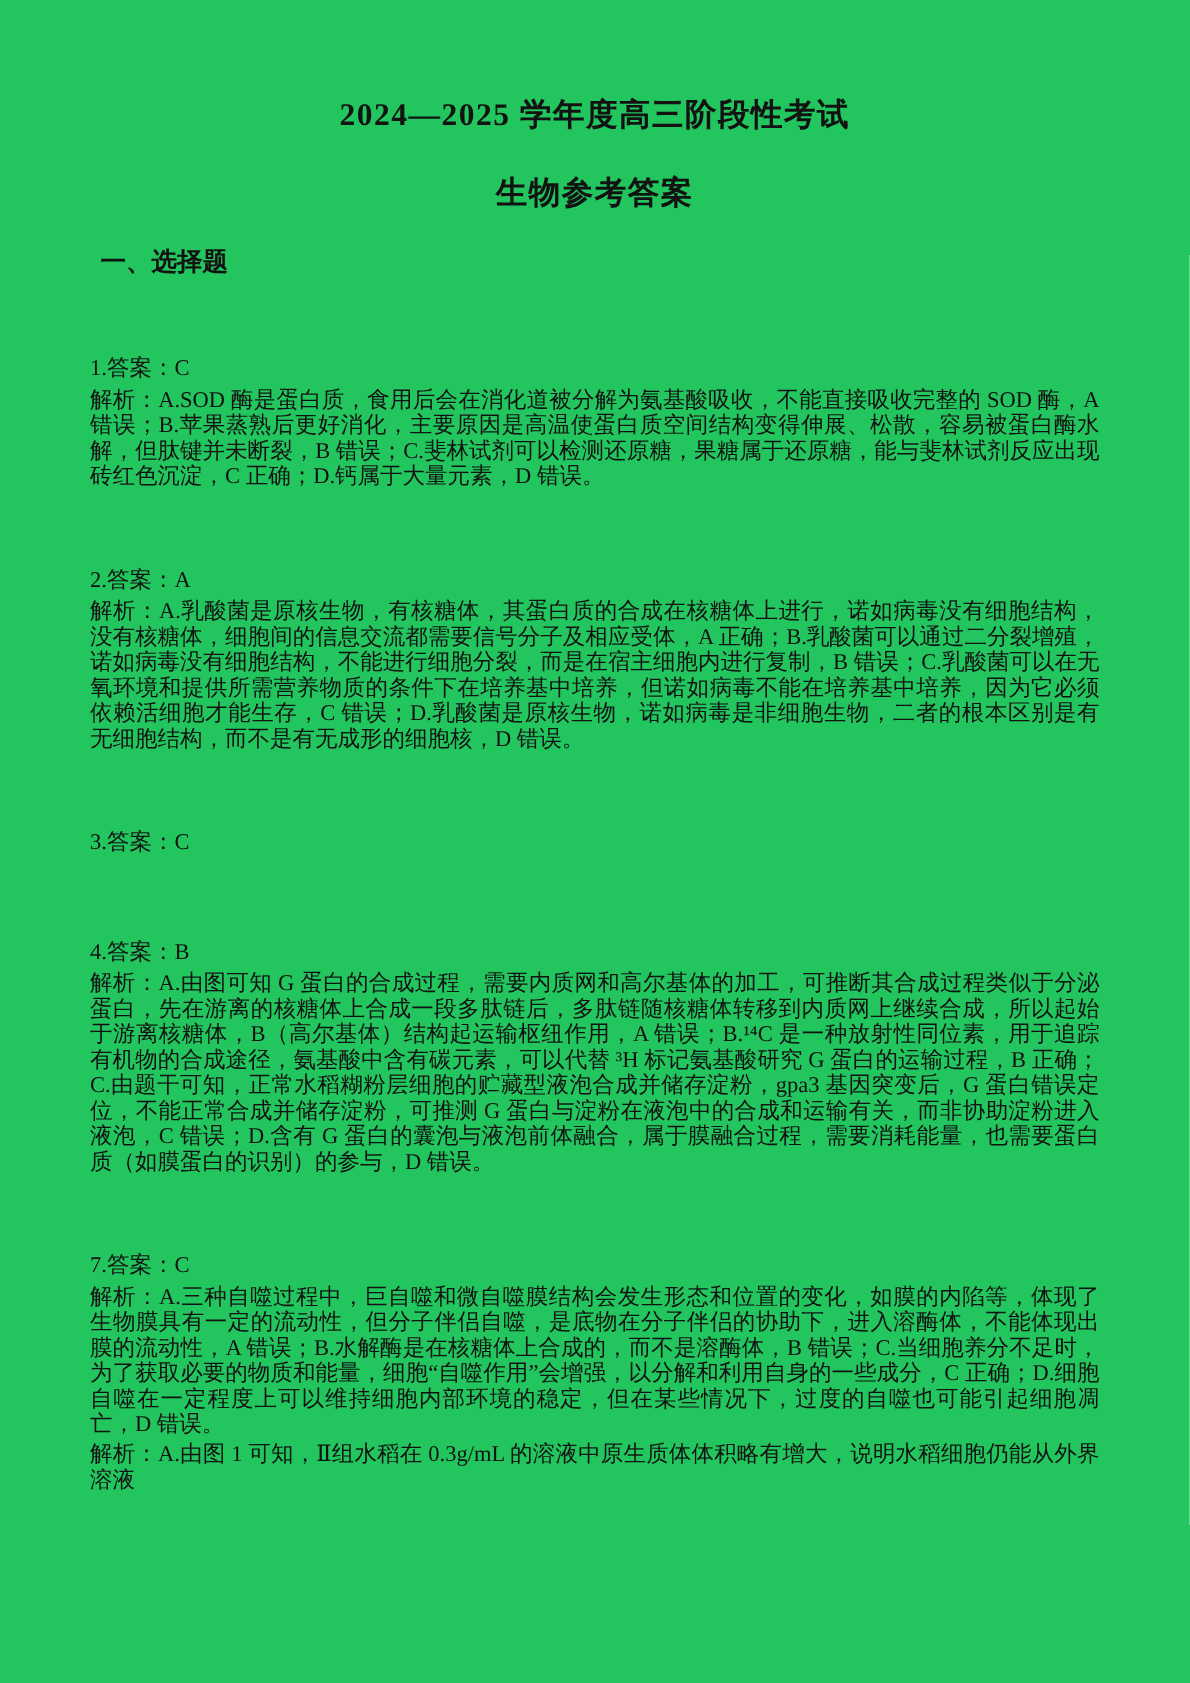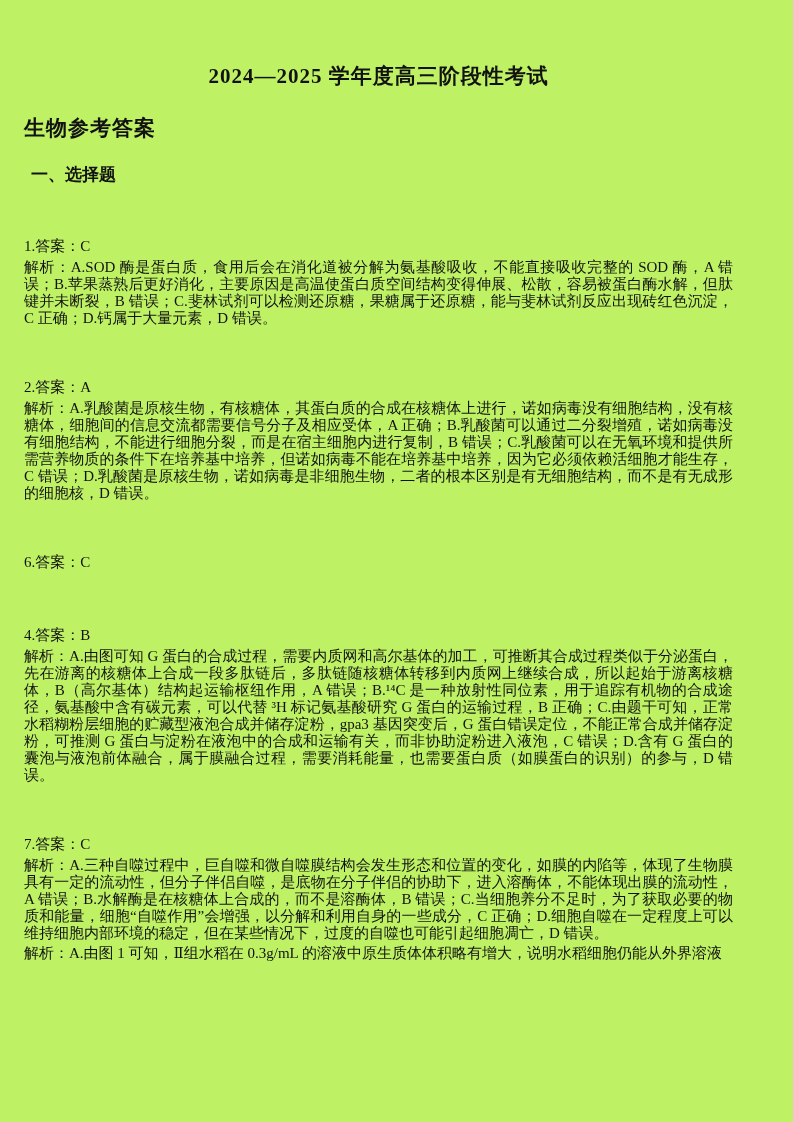--- a/index.html
+++ b/index.html
@@ -11,33 +11,33 @@
     width: 793px;
     height: 1122px;
     overflow: hidden;
     color: #121212;
     font-family: "Liberation Serif", "DejaVu Serif", serif;
   }
   .page {
     box-sizing: border-box;
     width: 793px;
     height: 1122px;
-    padding: 58px 60px 0 24px;
-    background: #bef264;
+    padding: 58px 60px 0 60px;
+    background: #22c55e;
   }
   .doc-title {
     text-align: center;
     font-weight: bold;
     font-size: 21px;
     line-height: 28px;
     letter-spacing: 1px;
     margin: 4px 0 0 0;
   }
   .doc-subtitle {
-    text-align: left;
+    text-align: center;
     font-weight: bold;
     font-size: 21px;
     line-height: 28px;
     letter-spacing: 1px;
     margin: 24px 0 0 0;
   }
   .section-heading {
     font-weight: bold;
     font-size: 17px;
     line-height: 22px;
@@ -77,21 +77,21 @@
       <div class="answer-label">1.答案：C</div>
       <div class="answer-analysis">解析：A.SOD 酶是蛋白质，食用后会在消化道被分解为氨基酸吸收，不能直接吸收完整的 SOD 酶，A 错误；B.苹果蒸熟后更好消化，主要原因是高温使蛋白质空间结构变得伸展、松散，容易被蛋白酶水解，但肽键并未断裂，B 错误；C.斐林试剂可以检测还原糖，果糖属于还原糖，能与斐林试剂反应出现砖红色沉淀，C 正确；D.钙属于大量元素，D 错误。</div>
     </div>
 
     <div class="answer-block">
       <div class="answer-label">2.答案：A</div>
       <div class="answer-analysis">解析：A.乳酸菌是原核生物，有核糖体，其蛋白质的合成在核糖体上进行，诺如病毒没有细胞结构，没有核糖体，细胞间的信息交流都需要信号分子及相应受体，A 正确；B.乳酸菌可以通过二分裂增殖，诺如病毒没有细胞结构，不能进行细胞分裂，而是在宿主细胞内进行复制，B 错误；C.乳酸菌可以在无氧环境和提供所需营养物质的条件下在培养基中培养，但诺如病毒不能在培养基中培养，因为它必须依赖活细胞才能生存，C 错误；D.乳酸菌是原核生物，诺如病毒是非细胞生物，二者的根本区别是有无细胞结构，而不是有无成形的细胞核，D 错误。</div>
     </div>
 
     <div class="answer-block">
-      <div class="answer-label">6.答案：C</div>
+      <div class="answer-label">3.答案：C</div>
     </div>
 
     <div class="answer-block">
       <div class="answer-label">4.答案：B</div>
       <div class="answer-analysis">解析：A.由图可知 G 蛋白的合成过程，需要内质网和高尔基体的加工，可推断其合成过程类似于分泌蛋白，先在游离的核糖体上合成一段多肽链后，多肽链随核糖体转移到内质网上继续合成，所以起始于游离核糖体，B（高尔基体）结构起运输枢纽作用，A 错误；B.¹⁴C 是一种放射性同位素，用于追踪有机物的合成途径，氨基酸中含有碳元素，可以代替 ³H 标记氨基酸研究 G 蛋白的运输过程，B 正确；C.由题干可知，正常水稻糊粉层细胞的贮藏型液泡合成并储存淀粉，gpa3 基因突变后，G 蛋白错误定位，不能正常合成并储存淀粉，可推测 G 蛋白与淀粉在液泡中的合成和运输有关，而非协助淀粉进入液泡，C 错误；D.含有 G 蛋白的囊泡与液泡前体融合，属于膜融合过程，需要消耗能量，也需要蛋白质（如膜蛋白的识别）的参与，D 错误。</div>
     </div>
 
     <div class="answer-block">
       <div class="answer-label">7.答案：C</div>
       <div class="answer-analysis">解析：A.三种自噬过程中，巨自噬和微自噬膜结构会发生形态和位置的变化，如膜的内陷等，体现了生物膜具有一定的流动性，但分子伴侣自噬，是底物在分子伴侣的协助下，进入溶酶体，不能体现出膜的流动性，A 错误；B.水解酶是在核糖体上合成的，而不是溶酶体，B 错误；C.当细胞养分不足时，为了获取必要的物质和能量，细胞“自噬作用”会增强，以分解和利用自身的一些成分，C 正确；D.细胞自噬在一定程度上可以维持细胞内部环境的稳定，但在某些情况下，过度的自噬也可能引起细胞凋亡，D 错误。</div>

